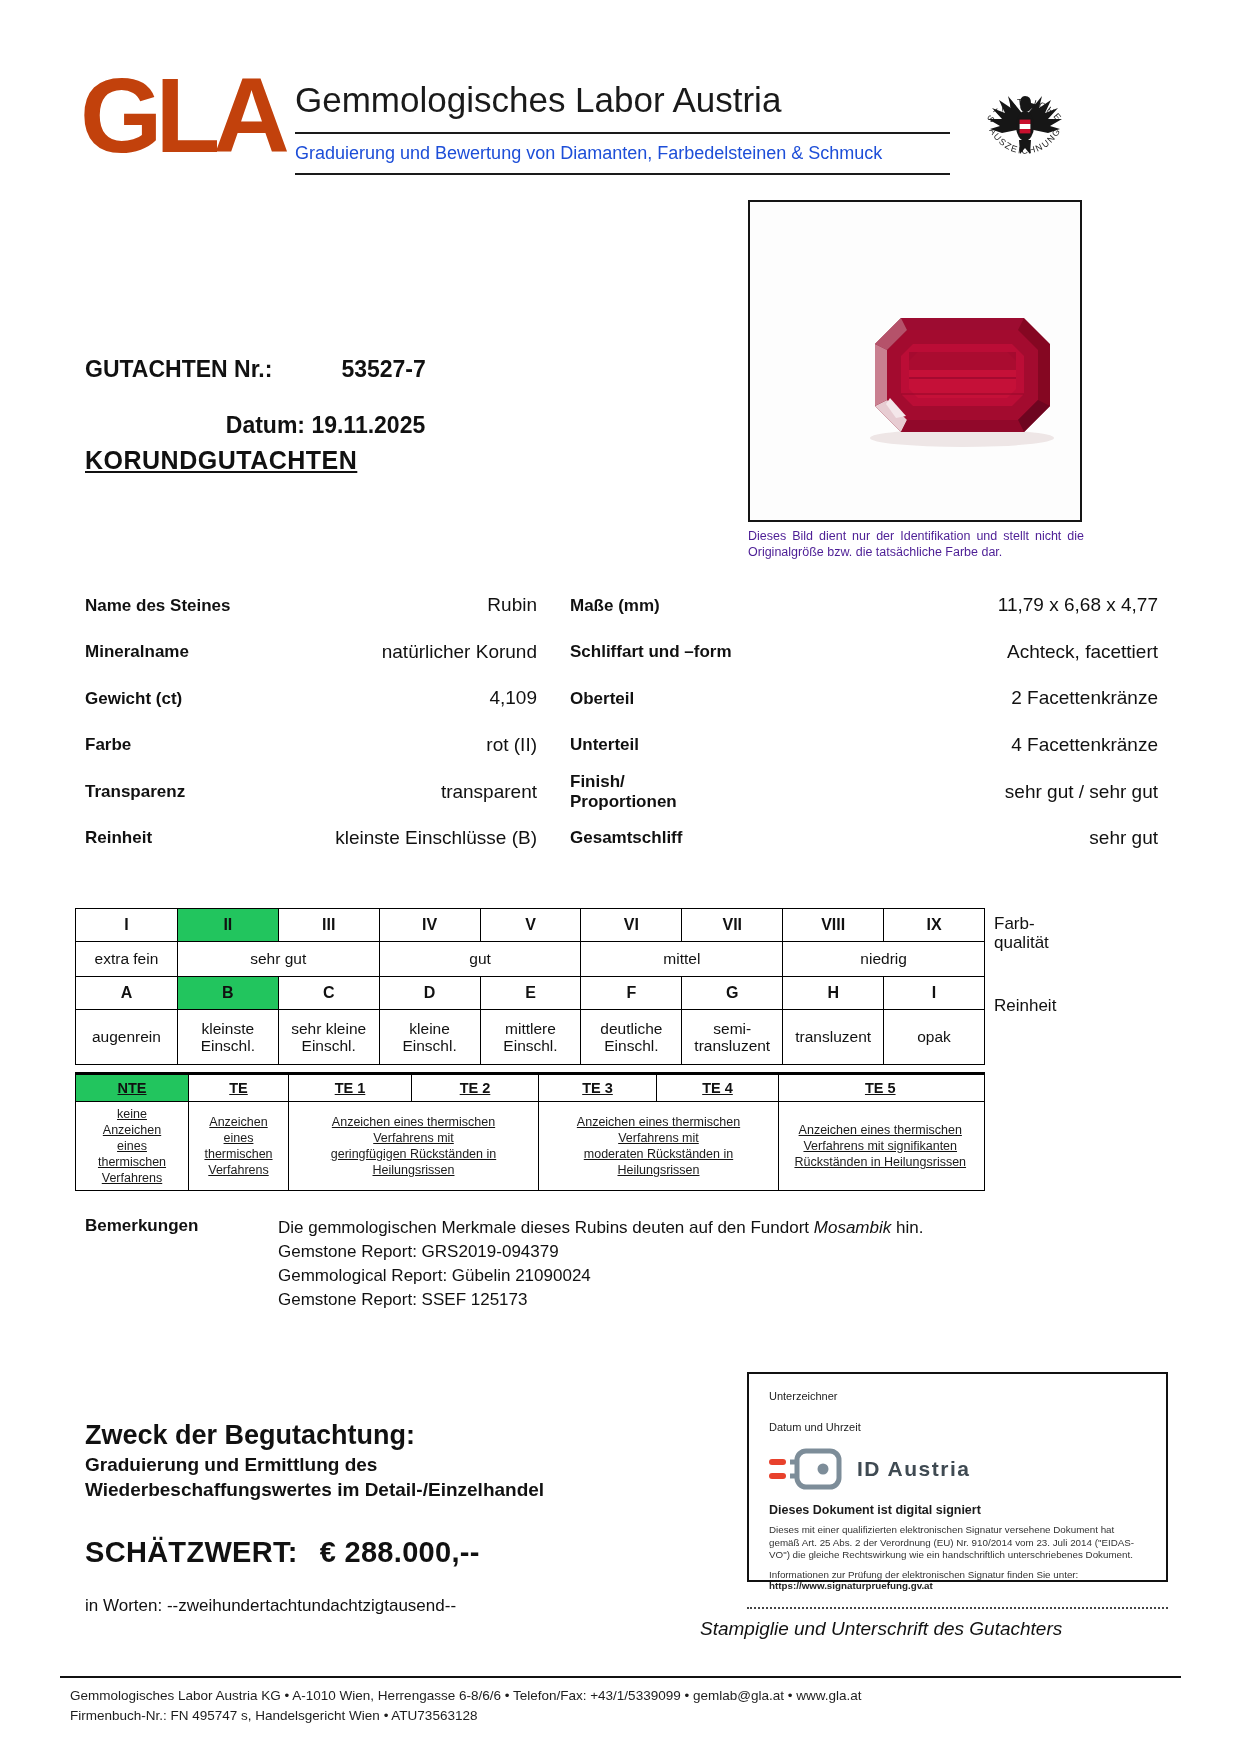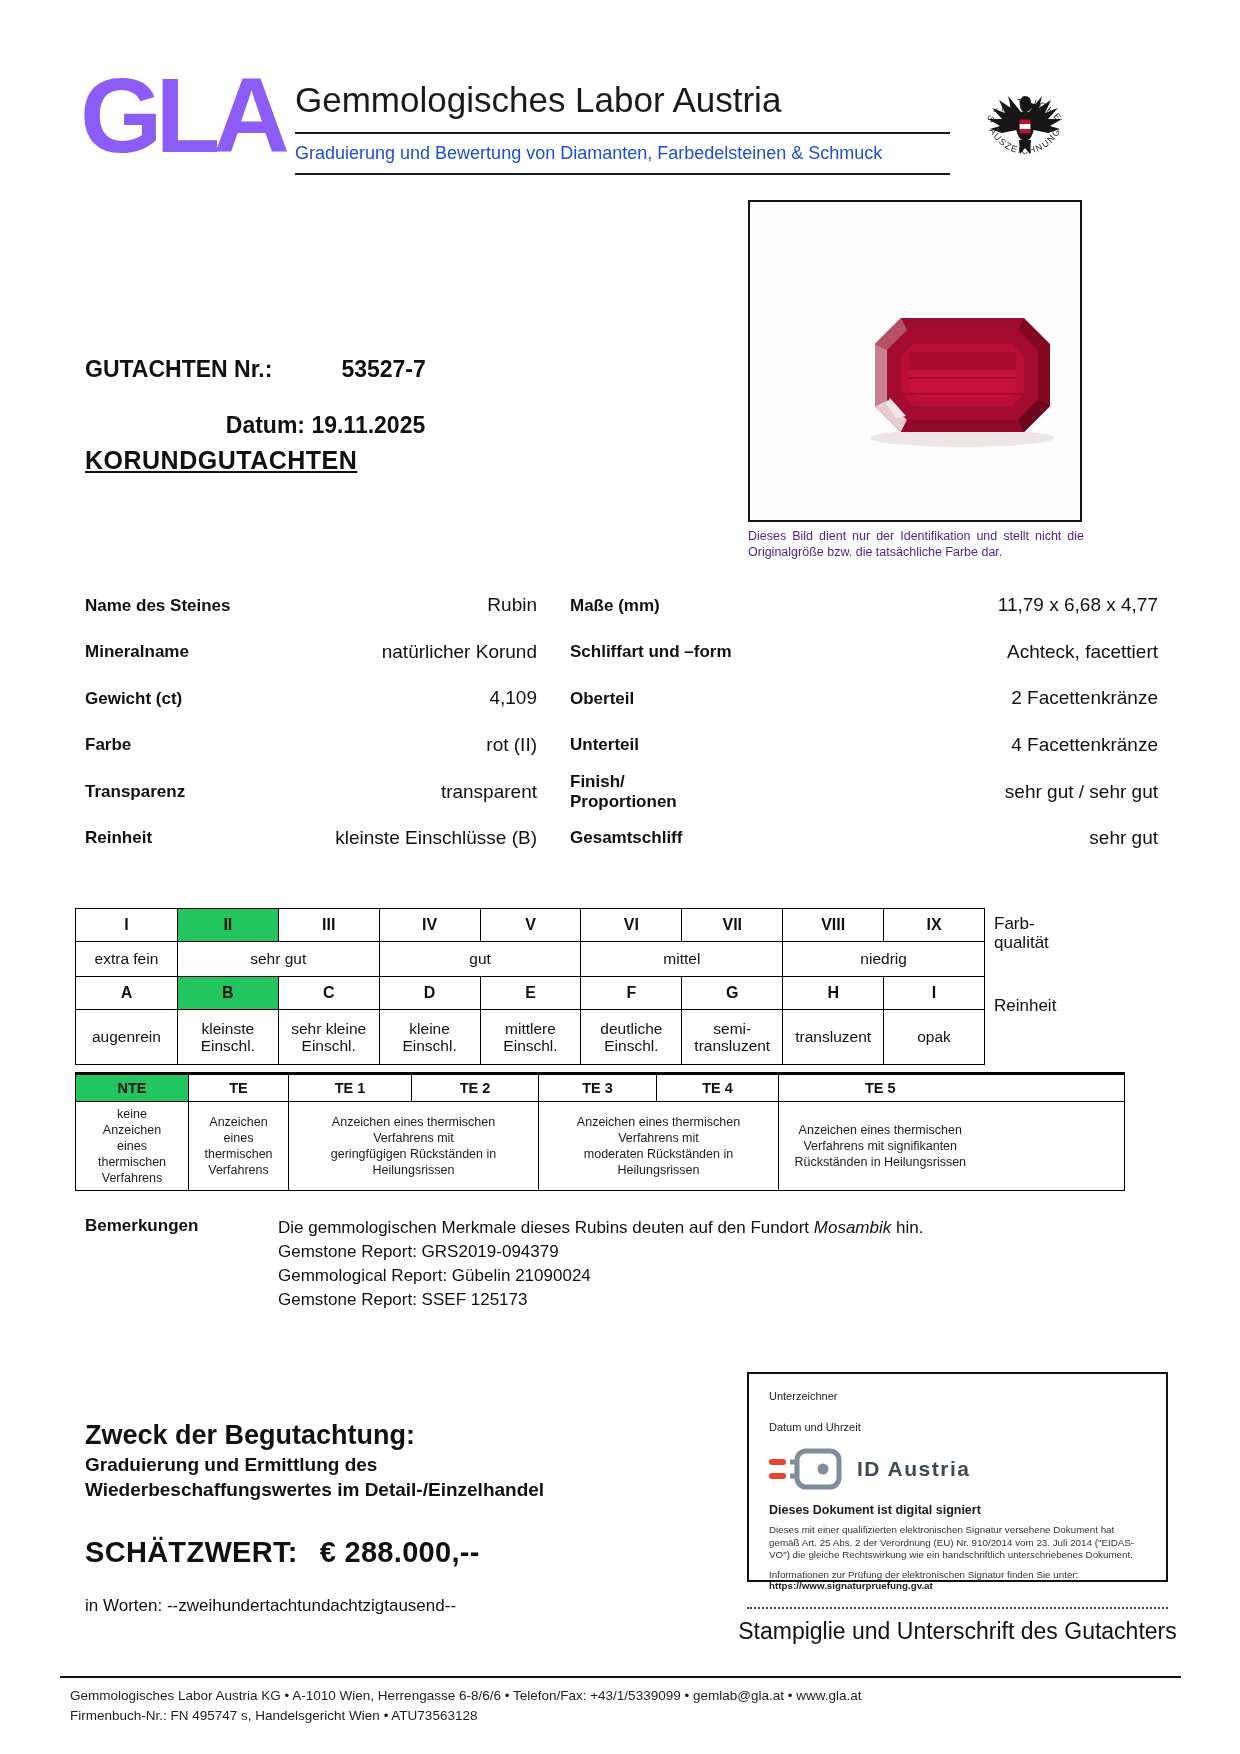--- a/index.html
+++ b/index.html
@@ -4,21 +4,21 @@
 <style>
   * { margin:0; padding:0; box-sizing:border-box; }
   html,body { background:#ffffff; }
   .page {
     position:relative; width:1240px; height:1754px; background:#ffffff;
     font-family:"Liberation Sans", sans-serif; color:#111; overflow:hidden;
   }
   
   .gla-logo {
     position:absolute; left:80px; top:62px; font-size:106px; font-weight:700;
-    letter-spacing:-7px; color:#8b5cf6; line-height:1;
+    letter-spacing:-7px; color:#c2410c; line-height:1;
   }
   .title-block { position:absolute; left:295px; top:80px; width:660px; }
   .main-title { font-size:35px; color:#1a1a1a; letter-spacing:0; }
   .hrule { height:2px; background:#1a1a1a; width:655px; }
   .rule1 { margin-top:12px; }
   .subtitle { font-size:18px; color:#1d4ed8; margin-top:9px; }
   .rule2 { margin-top:9px; }
   .emblem { position:absolute; left:975px; top:74px; }
   
   .g-row { position:absolute; font-size:23px; font-weight:700; }
@@ -41,21 +41,21 @@
   .trow { display:grid; grid-template-columns:repeat(9,1fr); }
   .trow + .trow { border-top:1.5px solid #000; }
   .tcell { display:flex; align-items:center; justify-content:center; text-align:center; }
   .tcell + .tcell { border-left:1.5px solid #000; }
   .grade-cell { height:32px; font-size:16px; font-weight:700; }
   .desc-cell { font-size:15.5px; line-height:1.12; padding:2px 1px; white-space:pre-line; }
   .row-colordesc .tcell { height:34px; }
   .row-claritydesc .tcell { height:54px; }
   .hl { background:#22c55e; }
   .axis-label { position:absolute; left:994px; font-size:17px; font-weight:400; line-height:1.12; }
-  .t3 { position:absolute; left:75px; top:1072px; width:1050px; border:1.5px solid #000; border-top:3.5px solid #000; }
+  .t3 { position:absolute; left:75px; top:1072px; width:910px; border:1.5px solid #000; border-top:3.5px solid #000;text-decoration:underline; }
   .t3 .trow3 { display:grid; grid-template-columns:112px 100px 123px 127px 118px 122px 203.5px; }
   .t3 .hrow { border-bottom:1.5px solid #000; }
   .t3 .hcell { height:26px; font-size:14.5px; font-weight:700; display:flex; align-items:center; justify-content:center; }
   .t3 .hcell + .hcell { border-left:1.5px solid #000; }
   .t3 .bcell { font-size:12.5px; color:#1c1c1c; line-height:1.28; display:flex; align-items:center;
     justify-content:center; text-align:center; height:88px; padding:2px 6px; white-space:pre-line; }
   .t3 .bcell + .bcell { border-left:1.5px solid #000; }
   .sp2a { grid-column:3 / span 2; } .sp2b { grid-column:5 / span 2; }
   
   .remarks-label { position:absolute; left:85px; top:1216px; font-size:17px; font-weight:700; }
@@ -72,21 +72,21 @@
     border:2px solid #111; padding:16px 20px; }
   .sig-small { font-size:11px; color:#222; }
   .sig-dt { margin-top:19px; }
   .id-logo-row { display:flex; align-items:center; margin-top:14px; height:44px; }
   .id-austria-text { font-size:21px; font-weight:700; color:#3f4a52; letter-spacing:1.5px; margin-left:14px; }
   .sig-signed { font-size:12.5px; font-weight:700; margin-top:12px; color:#1b1b1b; }
   .sig-legal { font-size:9.8px; color:#333; line-height:1.28; margin-top:7px; }
   .sig-info { font-size:9.8px; color:#333; margin-top:7px; }
   .sig-info b { color:#222; }
   .dotted-line { position:absolute; left:747px; top:1607px; width:421px; border-top:2px dotted #444; }
-  .stamp-caption { position:absolute; left:700px; top:1618px; width:515px; text-align:center; font-size:23px; }
+  .stamp-caption { position:absolute; left:700px; top:1618px; width:515px; text-align:left; font-size:19px;font-style:italic; }
   
   .footer-rule { position:absolute; left:60px; top:1676px; width:1121px; height:2px; background:#111; }
   .footer-l1 { position:absolute; left:70px; top:1688px; font-size:13.5px; color:#1d1d1d; }
   .footer-l2 { position:absolute; left:70px; top:1708px; font-size:13.5px; color:#1d1d1d; }
 </style>
 </head>
 <body>
 
 <div class="page">
 

